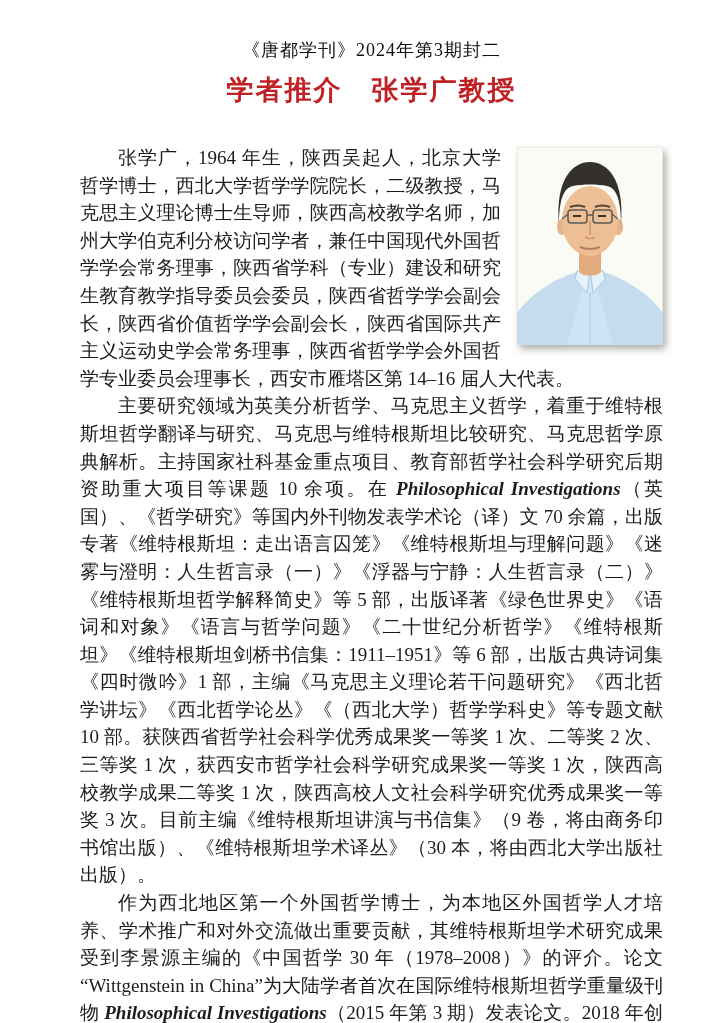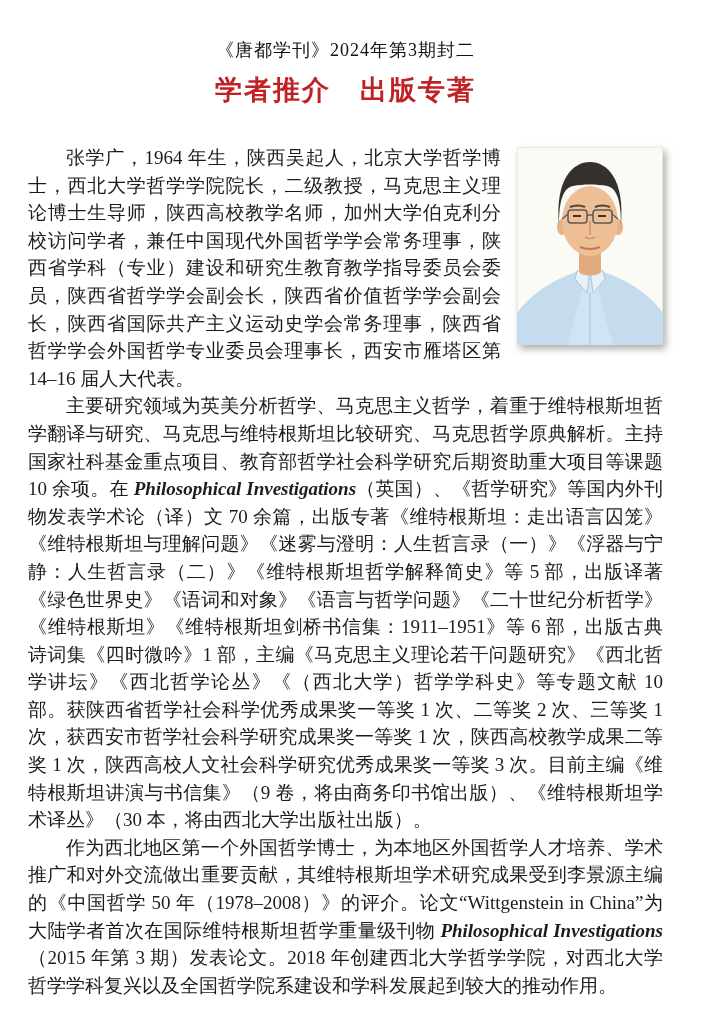--- a/index.html
+++ b/index.html
@@ -1,21 +1,21 @@
 <!DOCTYPE html>
 <html lang="zh"><head>
 <meta charset="utf-8">
 <style>
   html,body { margin:0; padding:0; background:#ffffff; }
   .page {
     position:relative;
     width:724px; height:1023px;
     background:#ffffff;
     box-sizing:border-box;
-    padding:38px 61px 0 28px;
+    padding:38px 61px 0 80px;
     font-family:"Liberation Serif","DejaVu Serif",serif;
     color:#1c1c1c;
     overflow:hidden;
   }
   .issue-line {
     text-align:center;
     font-size:18px;
     letter-spacing:1px;
     margin:0 0 10px 0;
     color:#111;
@@ -44,21 +44,21 @@
   }
   .photo-wrap svg { display:block; width:146px; height:198px; }
 </style>
 </head>
 <body>
 
 <div class="page">
 
   <div class="issue-line">《唐都学刊》2024年第3期封二</div>
 
-  <div class="page-title" style="color: rgb(192, 33, 37);">学者推介　出版专著</div>
+  <div class="page-title" style="color: rgb(192, 33, 37);">学者推介　张学广教授</div>
 
   <div class="body-text">
 
     <div class="photo-wrap" title="张学广教授照片">
       <svg viewBox="0 0 146 198" xmlns="http://www.w3.org/2000/svg">
         <rect x="0" y="0" width="146" height="198" fill="#fbfbf6"></rect>
         <rect x="0" y="0" width="146" height="198" fill="none" stroke="#eceae2" stroke-width="2"></rect>
 
         <path d="M0,198 L0,166 C18,142 44,130 60,125 L73,121 L86,125 C102,130 128,142 146,166 L146,198 Z" fill="#cfe4f4"></path>
         <path d="M0,198 L0,166 C18,142 44,130 60,125 L66,140 L50,198 Z" fill="#c4dcee"></path>
@@ -94,16 +94,16 @@
         <path d="M73,74 L73,88 M68,90 Q73,93 78,90" stroke="#cf9668" stroke-width="1.5" fill="none"></path>
 
         <path d="M63,100 Q73,104 83,100" stroke="#b97a5e" stroke-width="2" fill="none"></path>
       </svg>
     </div>
 
     <p class="para"><span>张学广，1964 年生，陕西吴起人，北京大学哲学博士，西北大学哲学学院院长，二级教授，马克思主义理论博士生导师，陕西高校教学名师，加州大学伯克利分校访问学者，兼任中国现代外国哲学学会常务理事，陕西省学科（专业）建设和研究生教育教学指导委员会委员，陕西省哲学学会副会长，陕西省价值哲学学会副会长，陕西省国际共产主义运动史学会常务理事，陕西省哲学学会外国哲学专业委员会理事长，西安市雁塔区第 14–16 届人大代表。</span></p>
 
     <p class="para"><span>主要研究领域为英美分析哲学、马克思主义哲学，着重于维特根斯坦哲学翻译与研究、马克思与维特根斯坦比较研究、马克思哲学原典解析。主持国家社科基金重点项目、教育部哲学社会科学研究后期资助重大项目等课题 10 余项。在 </span><span class="italic">Philosophical Investigations</span><span>（英国）、《哲学研究》等国内外刊物发表学术论（译）文 70 余篇，出版专著《维特根斯坦：走出语言囚笼》《维特根斯坦与理解问题》《迷雾与澄明：人生哲言录（一）》《浮器与宁静：人生哲言录（二）》《维特根斯坦哲学解释简史》等 5 部，出版译著《绿色世界史》《语词和对象》《语言与哲学问题》《二十世纪分析哲学》《维特根斯坦》《维特根斯坦剑桥书信集：1911–1951》等 6 部，出版古典诗词集《四时微吟》1 部，主编《马克思主义理论若干问题研究》《西北哲学讲坛》《西北哲学论丛》《（西北大学）哲学学科史》等专题文献 10 部。获陕西省哲学社会科学优秀成果奖一等奖 1 次、二等奖 2 次、三等奖 1 次，获西安市哲学社会科学研究成果奖一等奖 1 次，陕西高校教学成果二等奖 1 次，陕西高校人文社会科学研究优秀成果奖一等奖 3 次。目前主编《维特根斯坦讲演与书信集》（9 卷，将由商务印书馆出版）、《维特根斯坦学术译丛》（30 本，将由西北大学出版社出版）。</span></p>
 
-    <p class="para"><span>作为西北地区第一个外国哲学博士，为本地区外国哲学人才培养、学术推广和对外交流做出重要贡献，其维特根斯坦学术研究成果受到李景源主编的《中国哲学 50 年（1978–2008）》的评介。论文“Wittgenstein in China”为大陆学者首次在国际维特根斯坦哲学重量级刊物 </span><span class="italic">Philosophical Investigations</span><span>（2015 年第 3 期）发表论文。2018 年创建西北大学哲学学院，对西北大学哲学学科复兴以及全国哲学院系建设和学科发展起到较大的推动作用。</span></p>
+    <p class="para"><span>作为西北地区第一个外国哲学博士，为本地区外国哲学人才培养、学术推广和对外交流做出重要贡献，其维特根斯坦学术研究成果受到李景源主编的《中国哲学 30 年（1978–2008）》的评介。论文“Wittgenstein in China”为大陆学者首次在国际维特根斯坦哲学重量级刊物 </span><span class="italic">Philosophical Investigations</span><span>（2015 年第 3 期）发表论文。2018 年创建西北大学哲学学院，对西北大学哲学学科复兴以及全国哲学院系建设和学科发展起到较大的推动作用。</span></p>
 
   </div>
 </div>
 
 </body></html>

